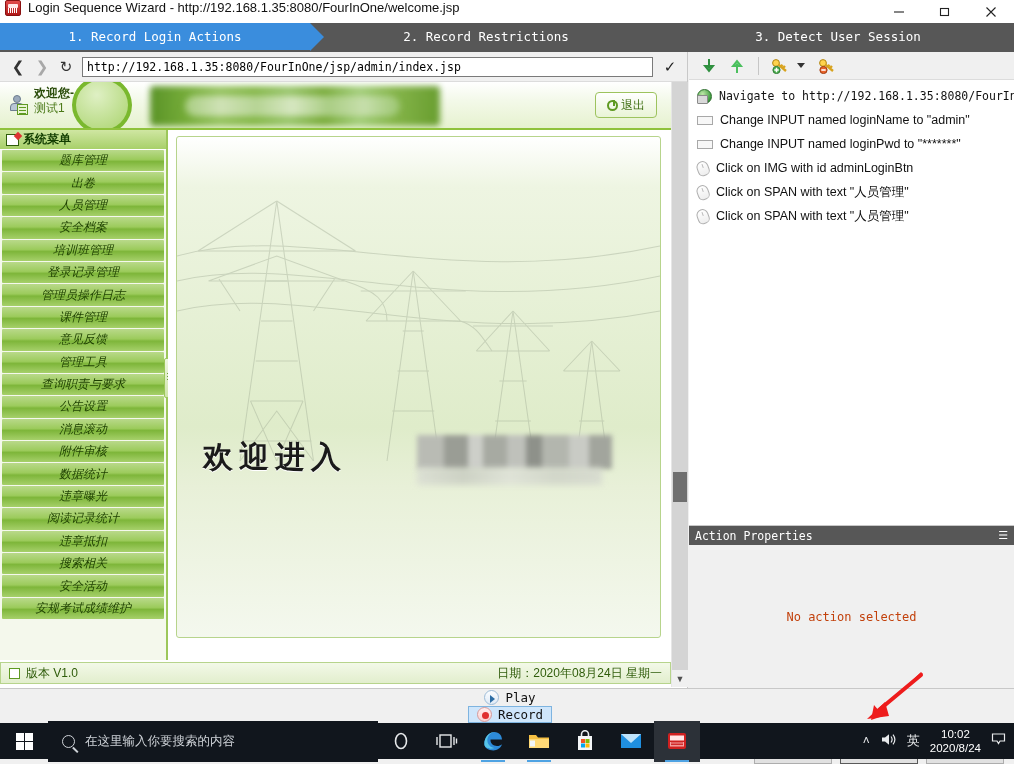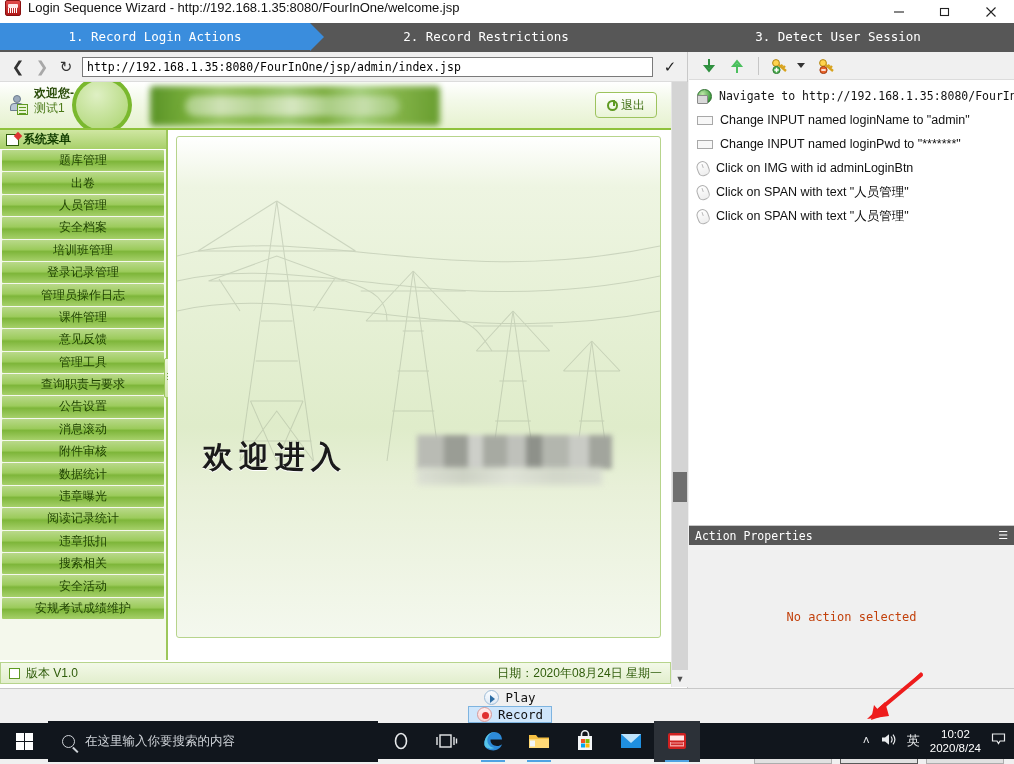--- a/index.html
+++ b/index.html
@@ -143,21 +143,21 @@
   }
   .menu-title .bookicon {
     width:13px;height:12px;background:#fff;border:1px solid #2f5d0a; position:relative;
   }
   .menu-title .bookicon:after{content:"";position:absolute;right:-3px;top:-2px;width:6px;height:6px;
     background:#d33; transform:rotate(45deg);}
   .mi {
     height: 21.4px; margin: 0 2px 1px 2px;
     background: linear-gradient(180deg,#b9d98a 0%, #9ccb5c 45%, #7eb63a 55%, #a6d06a 100%);
     display:flex; align-items:center; justify-content:center;
-    font-size: 12px; color:#1d3f00; border-radius:1px;
+    font-size: 12px; color:#1d3f00; border-radius:1px;font-style:italic;
   }
   .menu-scroll {
     position:absolute; right:-8px; top:228px; width:10px; height:40px;
     background: linear-gradient(180deg,#eef6e0,#cfe5ab); border:1px solid #9cc75a; border-radius:2px;
   }
   .menu-scroll:after{
     content:""; position:absolute; left:2px; right:2px; top:14px; height:9px;
     background: repeating-linear-gradient(180deg,#6f9c3c 0 1px, transparent 1px 3px);
   }
 

